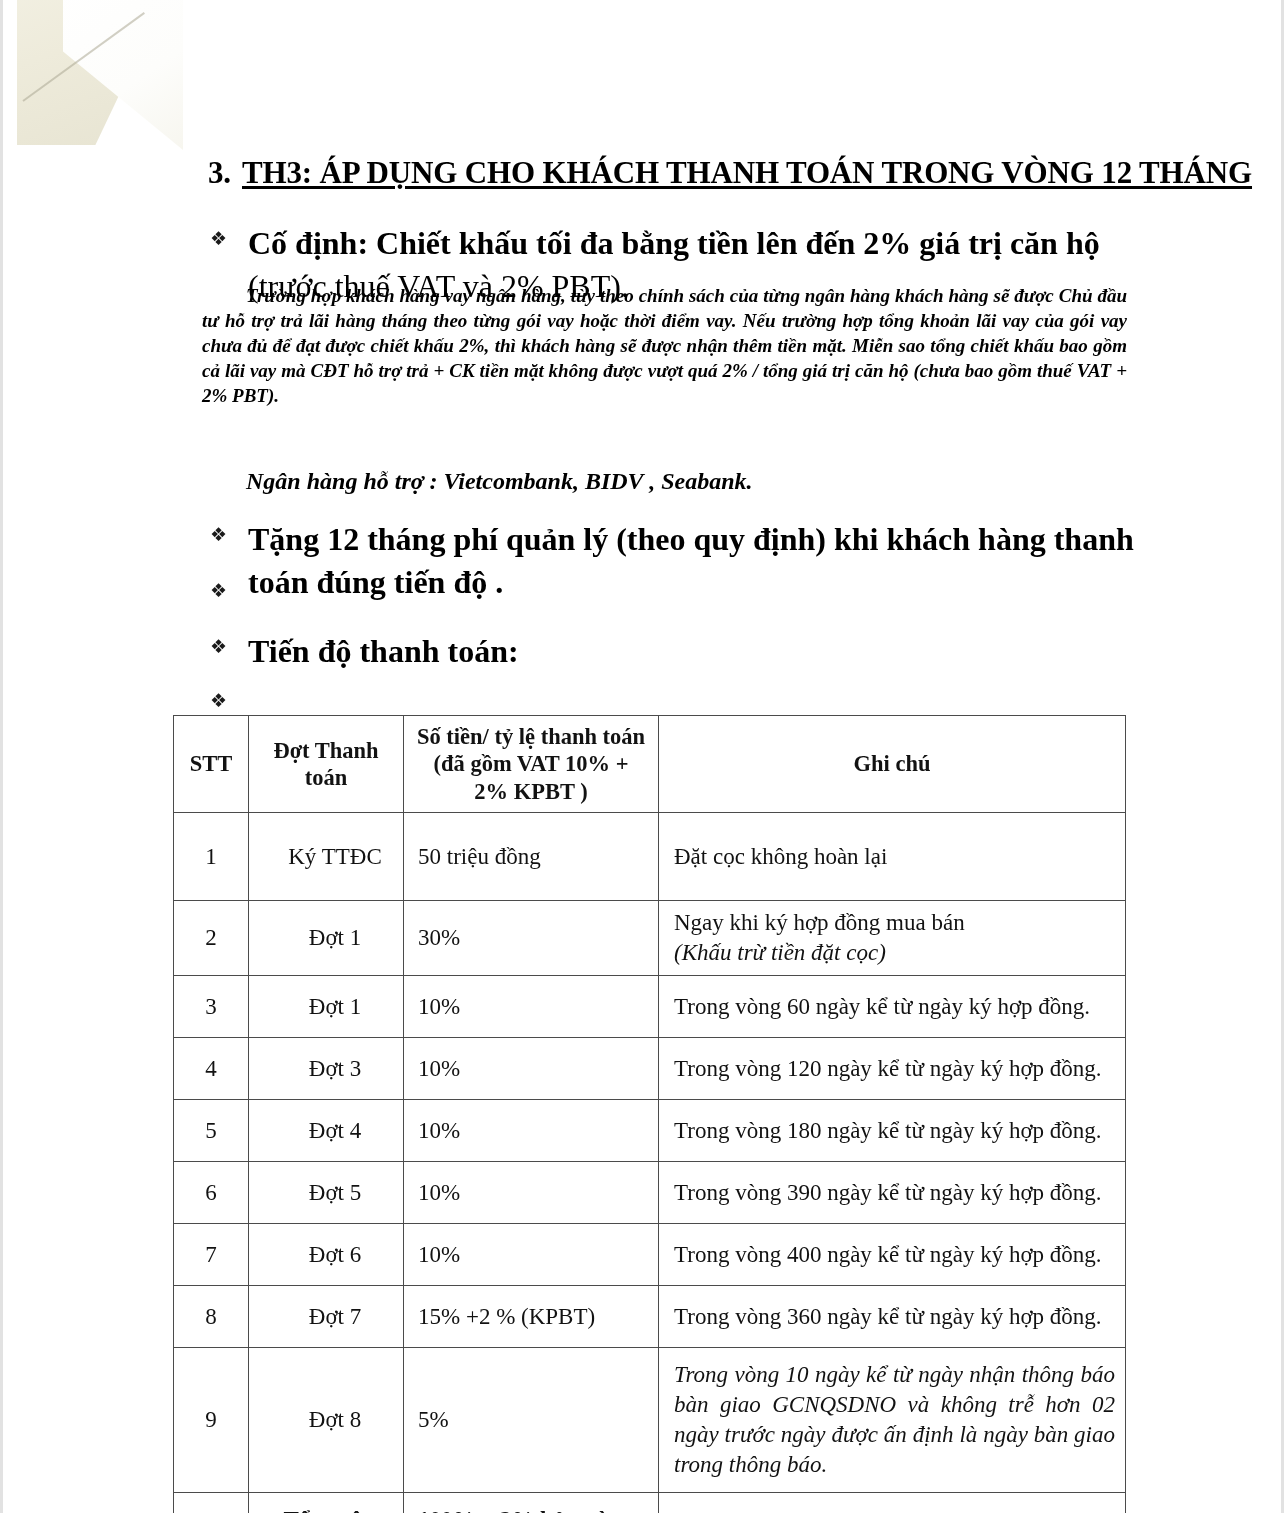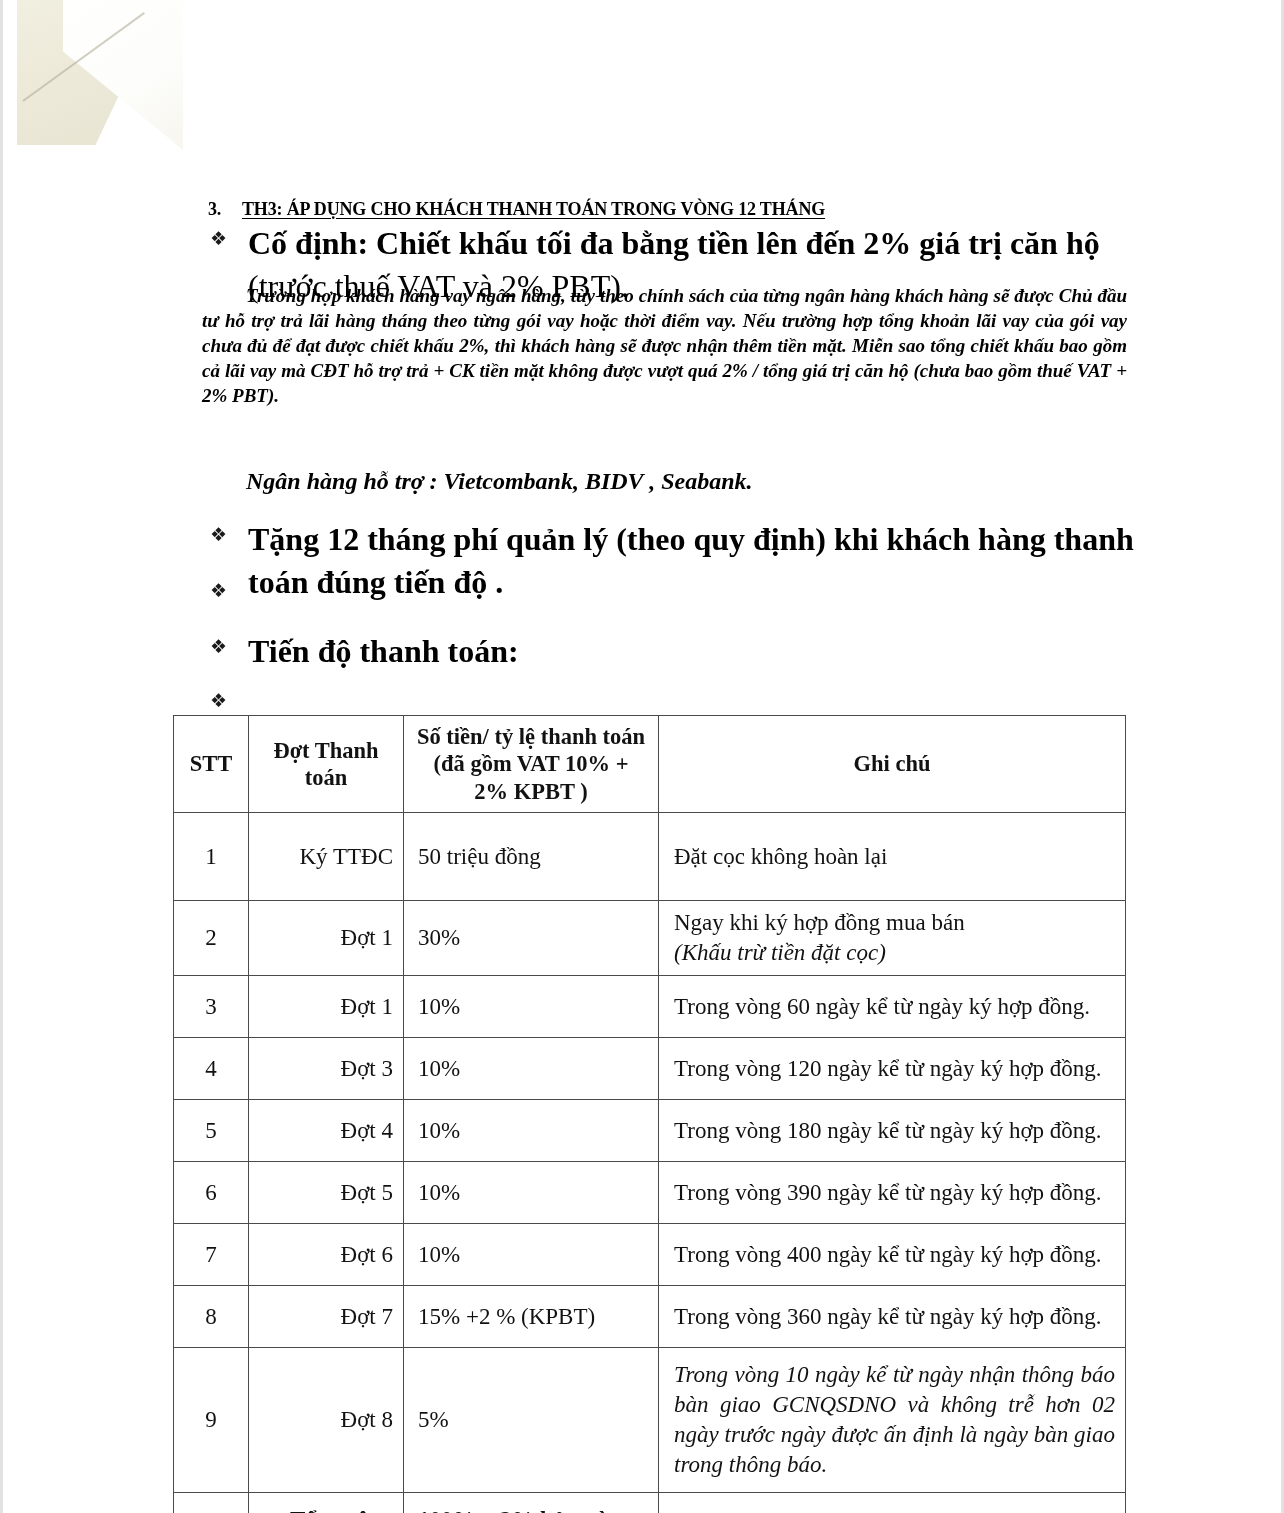--- a/index.html
+++ b/index.html
@@ -57,25 +57,24 @@
     left: 0; top: 0;
     width: 100%;
   }
 
   
   .heading {
     position: absolute;
     left: 205px;
     top: 155px;
     width: 900px;
-    font-size: 18px;
+    font-size: 31px;
     font-weight: bold;
     letter-spacing: -0.15px;
     white-space: nowrap;
-    margin-top: 44px;
   }
   .heading .num { display: inline-block; width: 34px; }
   .heading .ul { text-decoration: underline; text-underline-offset: 3px; }
 
   
   .bullet-row {
     position: absolute;
     display: flex;
     align-items: flex-start;
   }
@@ -153,21 +152,21 @@
     font-size: 22.5px;
     line-height: 1.22;
     height: 92px;
   }
   col.c-stt   { width: 75px;  }
   col.c-dot   { width: 155px; }
   col.c-amt   { width: 255px; }
   col.c-note  { width: 467px; }
 
   td.stt  { text-align: center; font-size: 23px; }
-  td.dot  { text-align: right; padding-left: 28px; margin-left: 6px; }
+  td.dot  { text-align: center; padding-left: 28px; margin-left: 6px; }
   td.amt  { text-align: left; padding-left: 14px; }
   td.note { text-align: left; padding-left: 15px; line-height: 1.3; }
   td.note.just { text-align: justify; font-style: italic; }
   td.note i { font-style: italic; }
   tr.r1 td { height: 88px; }
   tr.r2 td { height: 70px; }
   tr.rx td { height: 62px; }
   tr.r9 td { height: 145px; vertical-align: middle; }
   tr.total td { height: 54px; font-weight: bold; }
   tr.total td.dot, tr.total td.amt { font-weight: bold; }

